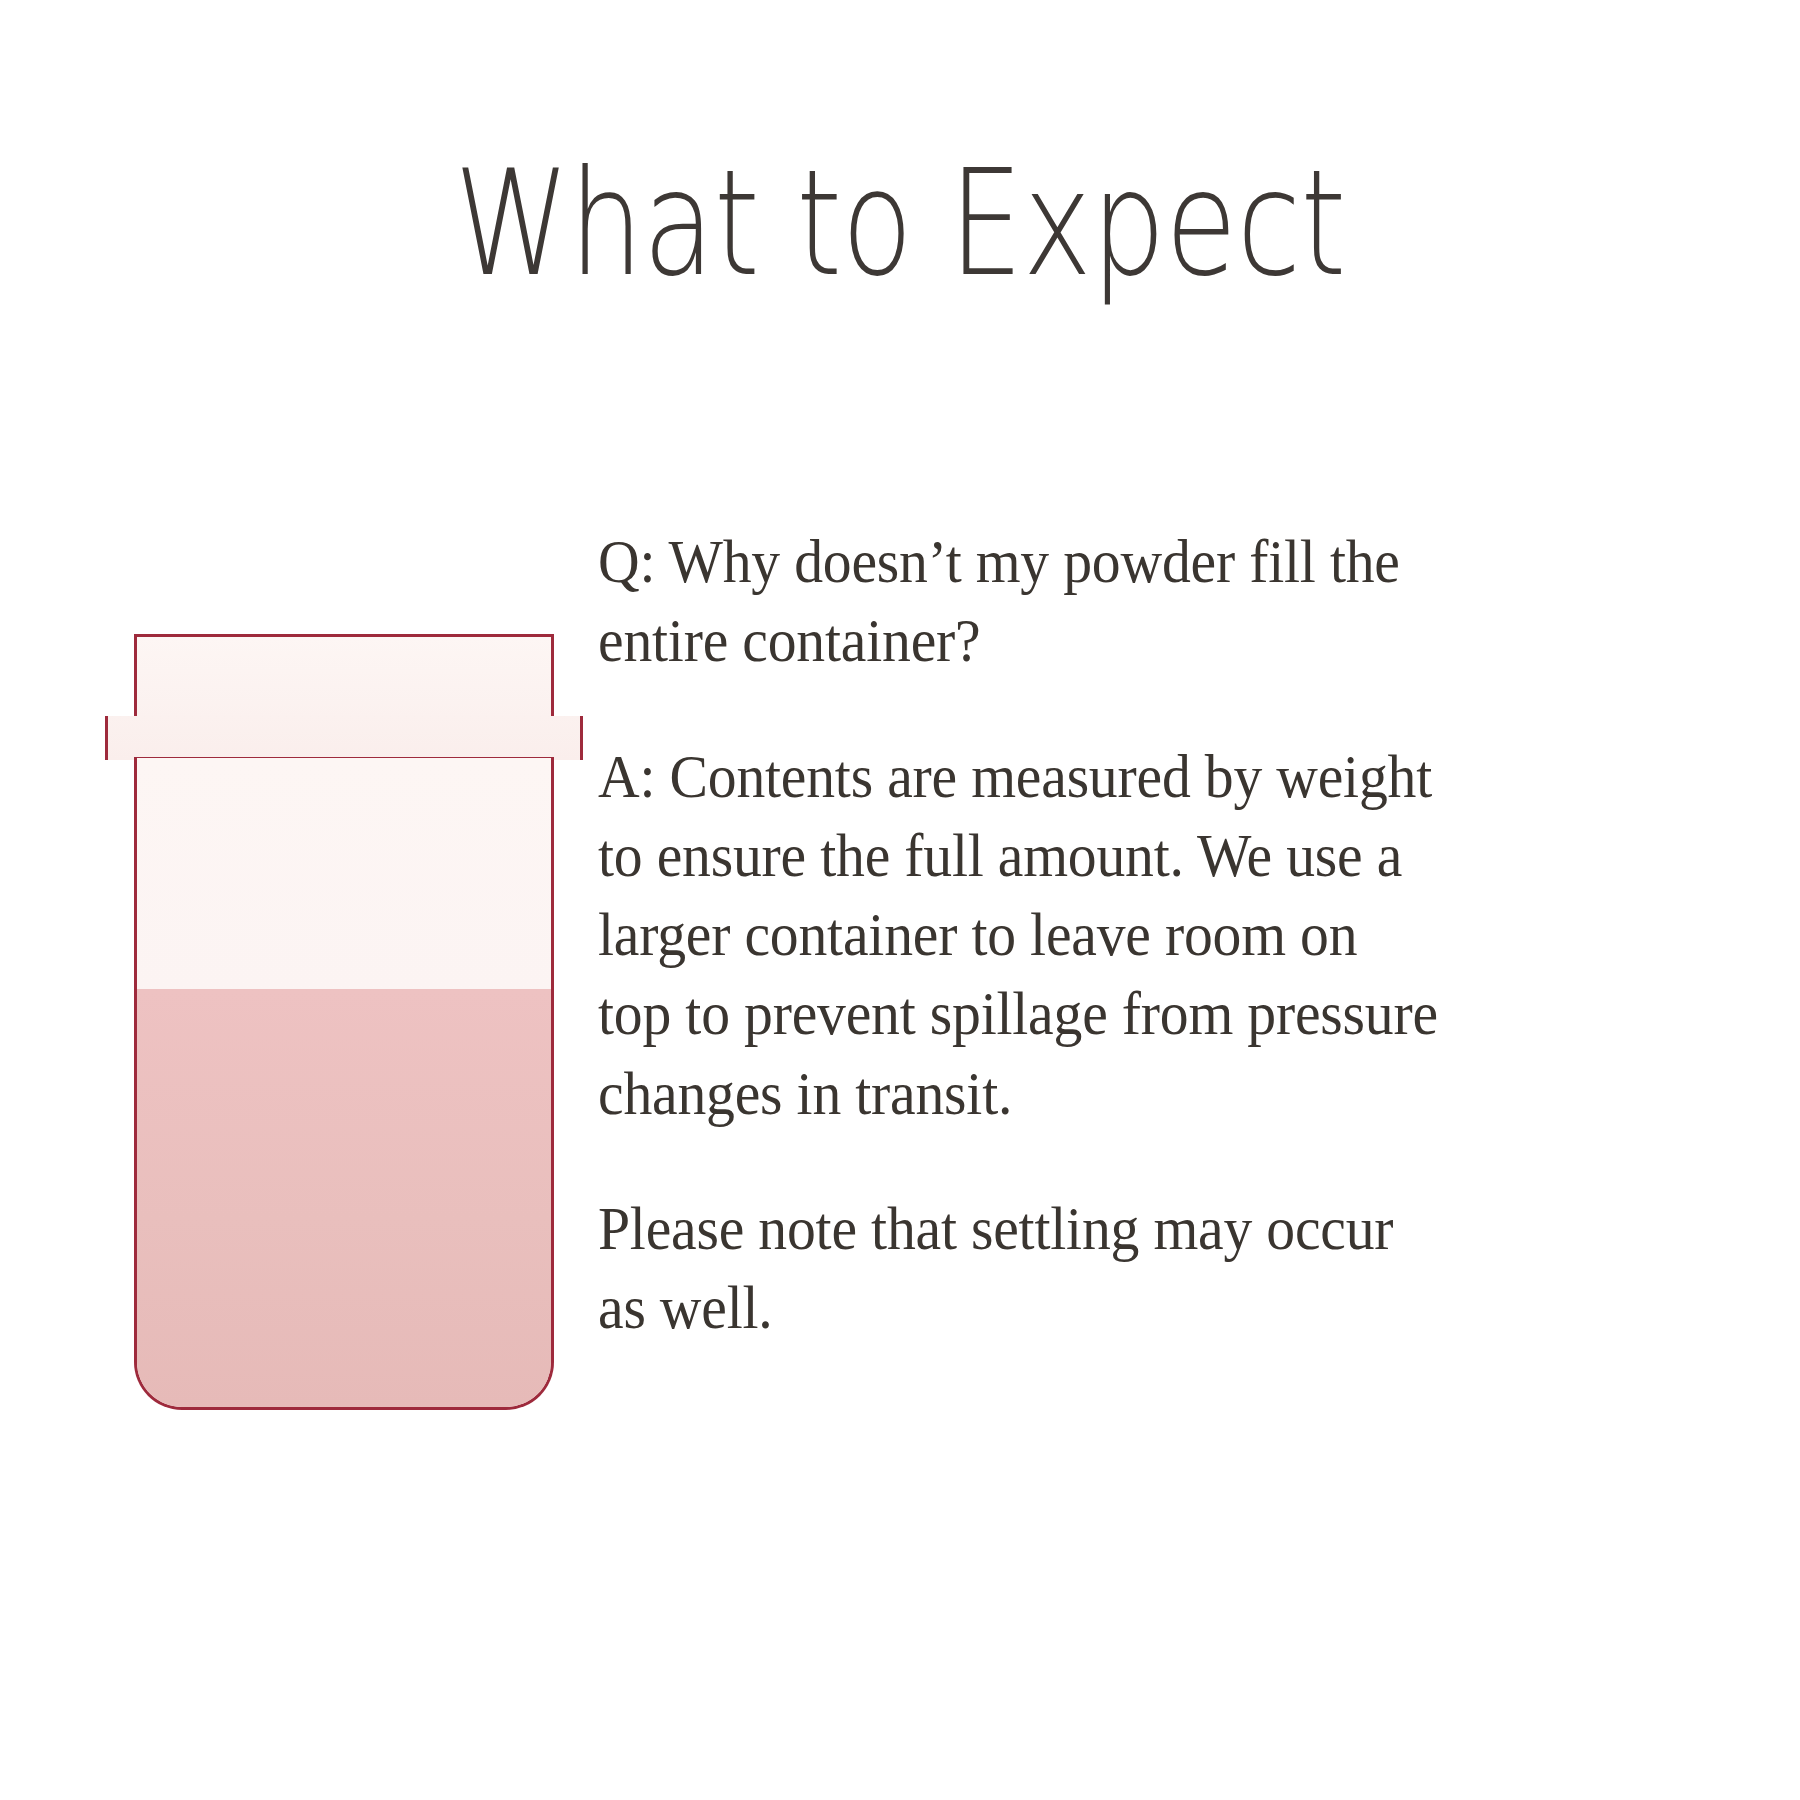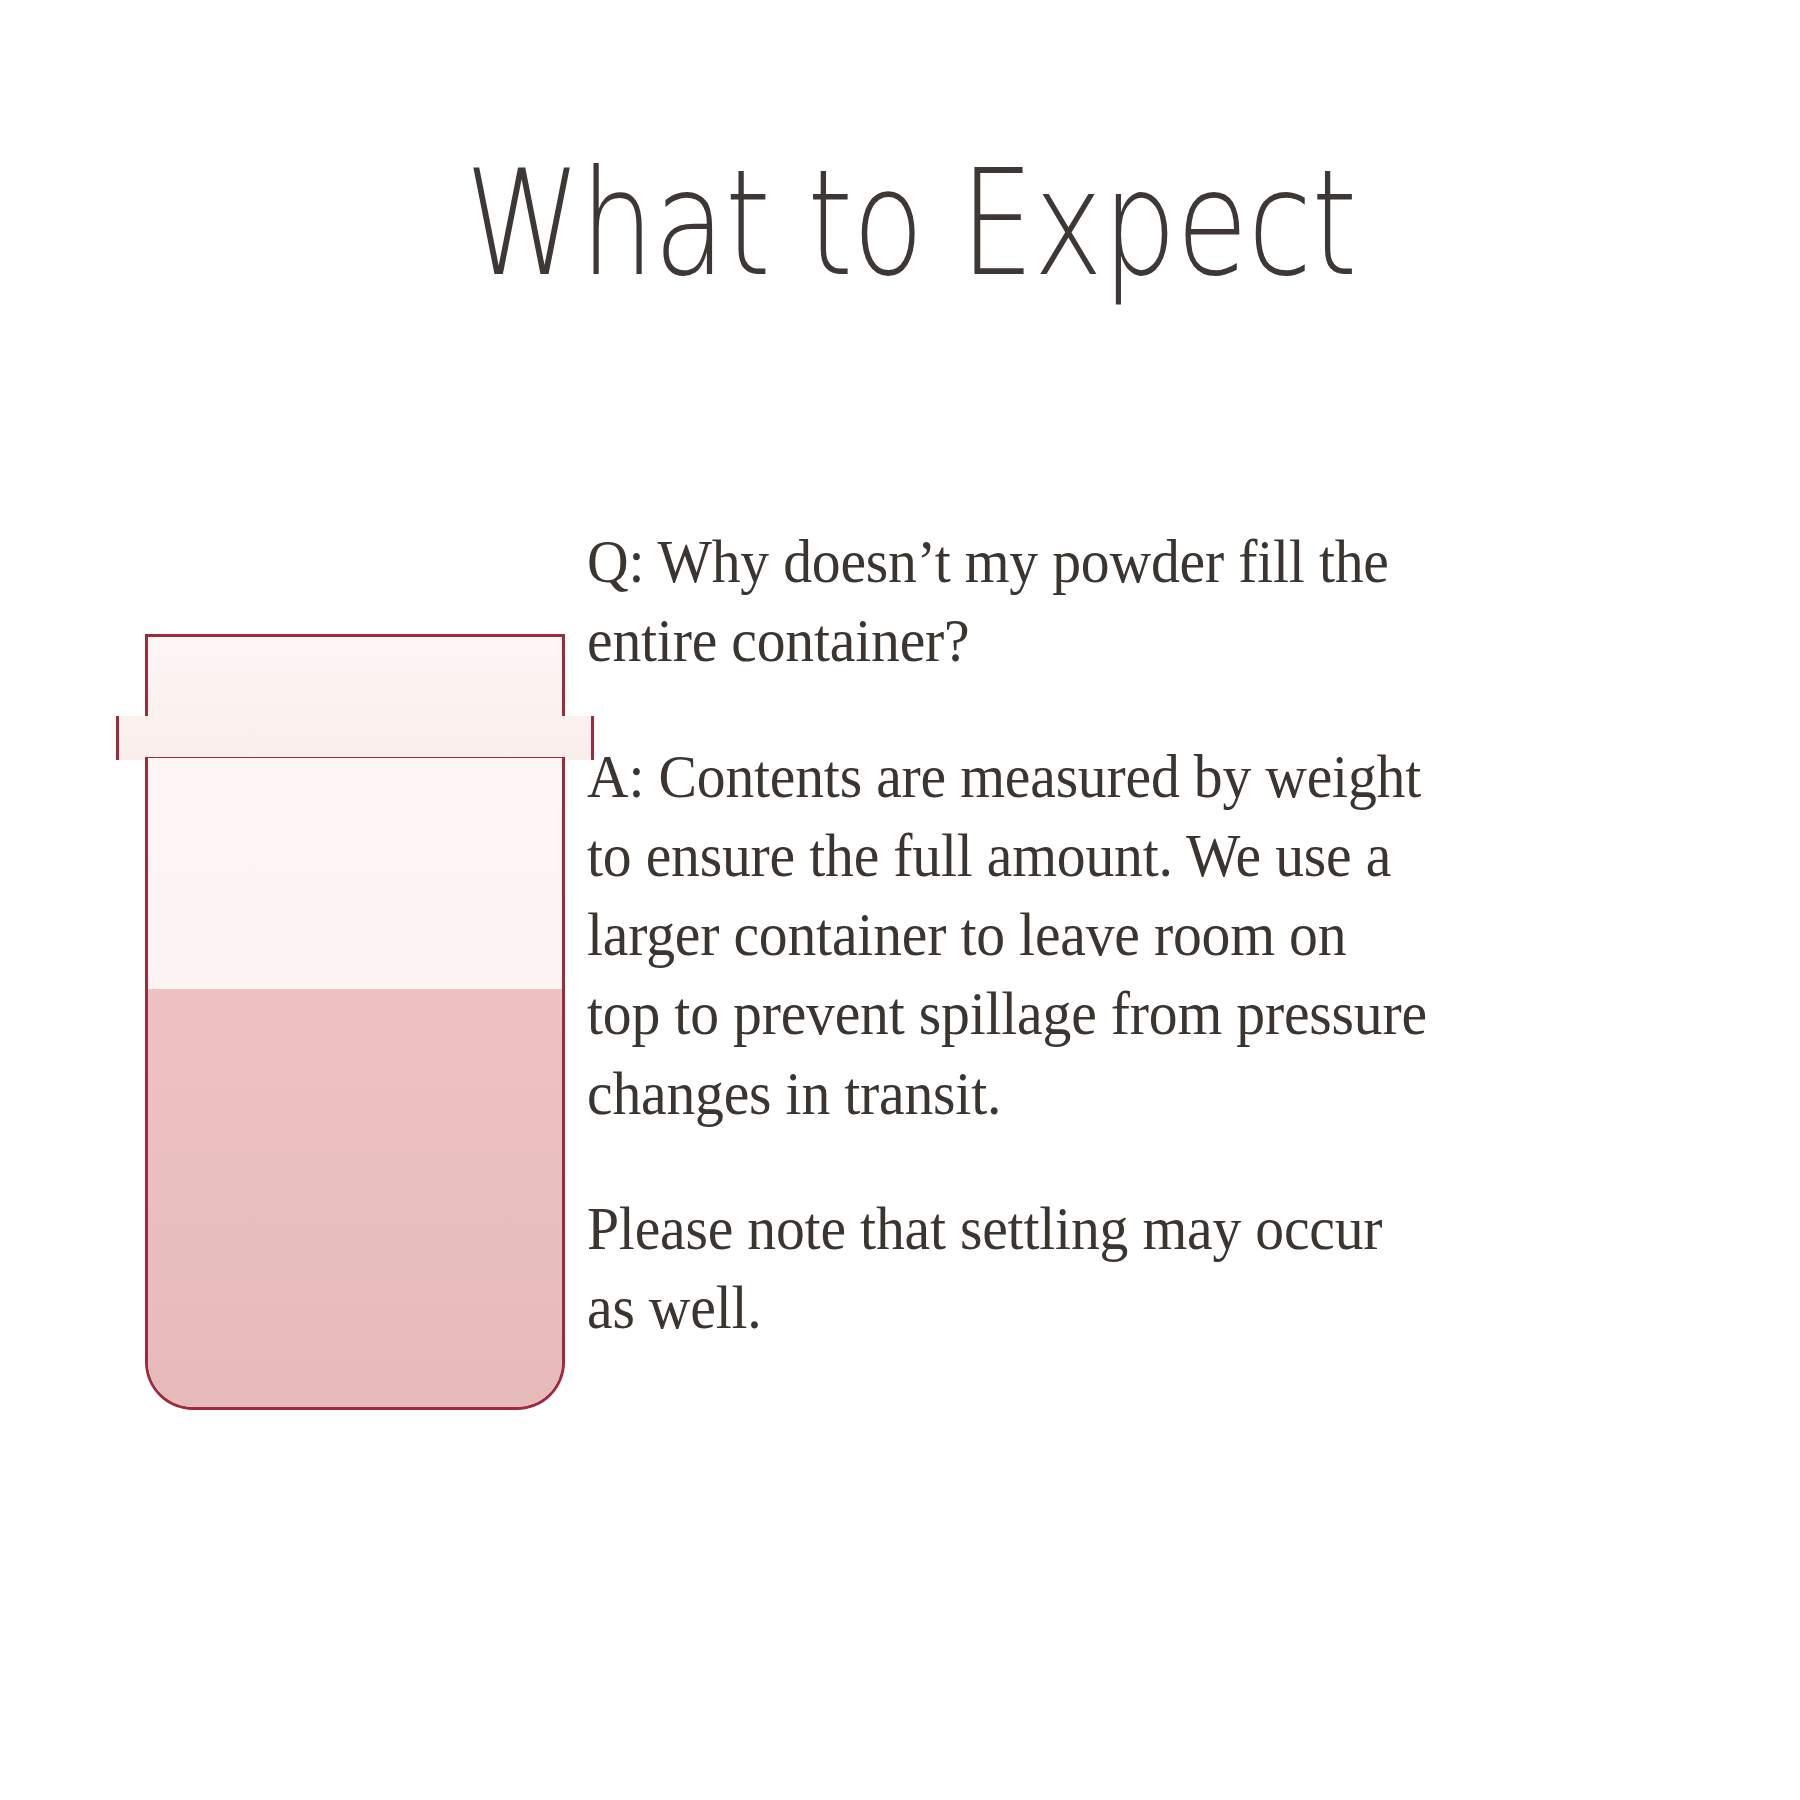--- a/index.html
+++ b/index.html
@@ -13,21 +13,20 @@
     font-family: "Liberation Sans", sans-serif;
     overflow: hidden;
     position: relative;
   }
 
   
   .page {
     position: absolute;
     inset: 0;
     background: #ffffff;
-    margin-left: 11px;
   }
 
   
   .title {
     position: absolute;
     top: 150px;
     left: 0;
     width: 1800px;
     text-align: center;
     font-family: "DejaVu Sans", "Liberation Sans", sans-serif;
@@ -128,21 +127,21 @@
     left: 0;
     bottom: 0;
     width: 100%;
     height: 64.4%;
     background: linear-gradient(180deg, #eec2c2 0%, #e9bfbd 55%, #e6bab8 100%);
   }
 
   
   .text-column {
     position: absolute;
-    left: 576px;
+    left: 598px;
     top: 522px;
     width: 890px;
     font-family: "Liberation Serif", "DejaVu Serif", serif;
     color: #3a3530;
   }
 
   .para {
     font-size: 61px;
     line-height: 1.30;
     letter-spacing: -0.2px;

